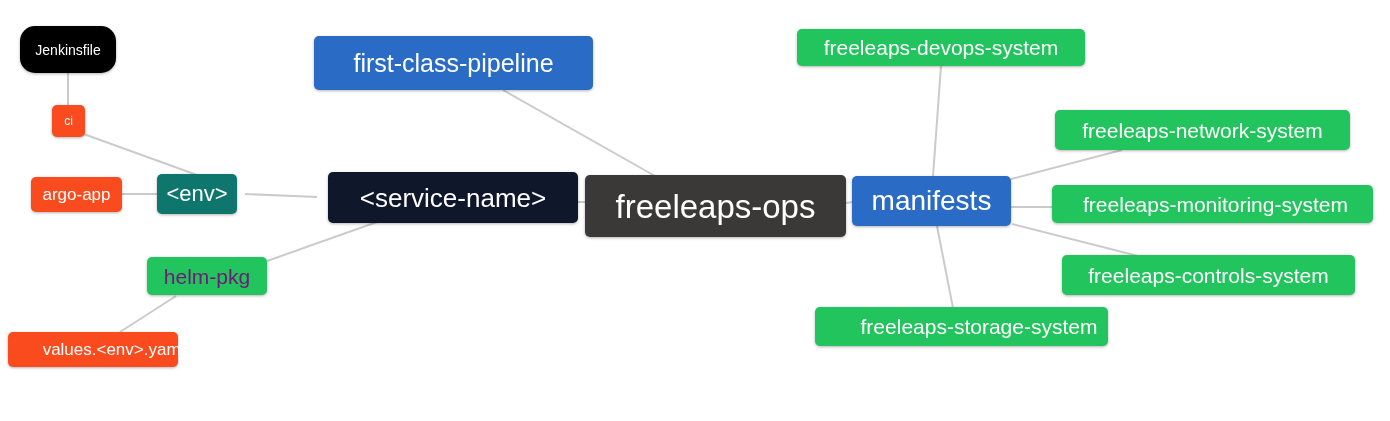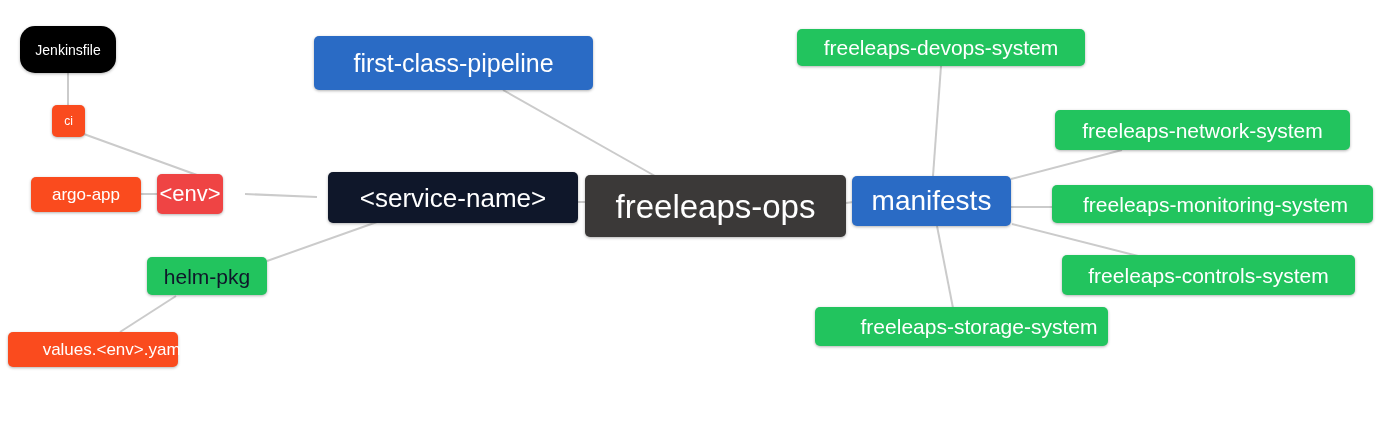--- a/index.html
+++ b/index.html
@@ -60,23 +60,23 @@
       <line x1="846" y1="203" x2="853" y2="202" stroke="#CBCBCB" stroke-width="2"></line>
       <line x1="933" y1="176" x2="941" y2="66" stroke="#CBCBCB" stroke-width="2"></line>
       <line x1="1011" y1="179" x2="1122" y2="150" stroke="#CBCBCB" stroke-width="2"></line>
       <line x1="1011" y1="207" x2="1053" y2="207" stroke="#CBCBCB" stroke-width="2"></line>
       <line x1="1012" y1="224" x2="1138" y2="256" stroke="#CBCBCB" stroke-width="2"></line>
       <line x1="937" y1="226" x2="953" y2="308" stroke="#CBCBCB" stroke-width="2"></line>
     </svg>
   <div class="nodes-layer">
       <div class="node" style="left: 20px; top: 26px; width: 96px; height: 47px; font-size: 14px; background: #000000; color: rgb(255, 255, 255); border-radius: 15px;">Jenkinsfile</div>
       <div class="node" style="left: 52px; top: 105px; width: 33px; height: 32px; font-size: 12px; background: rgb(250, 75, 30); color: rgb(255, 255, 255);">ci</div>
-      <div class="node" style="left: 31px; top: 177px; width: 110px; height: 35px; font-size: 17px; background: rgb(250, 75, 30); color: rgb(255, 255, 255);">argo-app</div>
-      <div class="node" style="left: 157px; top: 174px; width: 66px; height: 40px; font-size: 22px; background: #ef4444; color: rgb(255, 255, 255);">&lt;env&gt;</div>
-      <div class="node" style="left: 147px; top: 257px; width: 120px; height: 38px; font-size: 21px; background: rgb(34, 196, 94); color: #0f172a;">helm-pkg</div>
+      <div class="node" style="left: 31px; top: 177px; width: 91px; height: 35px; font-size: 17px; background: rgb(250, 75, 30); color: rgb(255, 255, 255);">argo-app</div>
+      <div class="node" style="left: 157px; top: 174px; width: 80px; height: 40px; font-size: 22px; background: #0f766e; color: rgb(255, 255, 255);">&lt;env&gt;</div>
+      <div class="node" style="left: 147px; top: 257px; width: 120px; height: 38px; font-size: 21px; background: rgb(34, 196, 94); color: #701a75;">helm-pkg</div>
       <div class="node" style="left: 8px; top: 332px; width: 170px; height: 35px; font-size: 17px; background: rgb(250, 75, 30); color: rgb(255, 255, 255); padding-left: 41px;">values.&lt;env&gt;.yaml</div>
       <div class="node" style="left: 314px; top: 36px; width: 279px; height: 54px; font-size: 25px; background: rgb(42, 107, 197); color: rgb(255, 255, 255);">first-class-pipeline</div>
       <div class="node" style="left: 328px; top: 172px; width: 250px; height: 51px; font-size: 26px; background: #0f172a; color: rgb(255, 255, 255);">&lt;service-name&gt;</div>
       <div class="node" style="left: 585px; top: 175px; width: 261px; height: 62px; font-size: 33px; background: rgb(59, 57, 56); color: rgb(255, 255, 255);">freeleaps-ops</div>
       <div class="node" style="left: 852px; top: 176px; width: 159px; height: 50px; font-size: 28px; background: rgb(42, 107, 197); color: rgb(255, 255, 255);">manifests</div>
       <div class="node" style="left: 797px; top: 29px; width: 288px; height: 37px; font-size: 21px; background: rgb(34, 196, 94); color: rgb(255, 255, 255);">freeleaps-devops-system</div>
       <div class="node" style="left: 1055px; top: 110px; width: 295px; height: 40px; font-size: 21px; background: rgb(34, 196, 94); color: rgb(255, 255, 255);">freeleaps-network-system</div>
       <div class="node" style="left: 1052px; top: 185px; width: 321px; height: 38px; font-size: 21px; background: rgb(34, 196, 94); color: rgb(255, 255, 255); padding-left: 6px;">freeleaps-monitoring-system</div>
       <div class="node" style="left: 1062px; top: 255px; width: 293px; height: 40px; font-size: 21px; background: rgb(34, 196, 94); color: rgb(255, 255, 255);">freeleaps-controls-system</div>
       <div class="node" style="left: 815px; top: 307px; width: 293px; height: 39px; font-size: 21px; background: rgb(34, 196, 94); color: rgb(255, 255, 255); padding-left: 35px;">freeleaps-storage-system</div>

